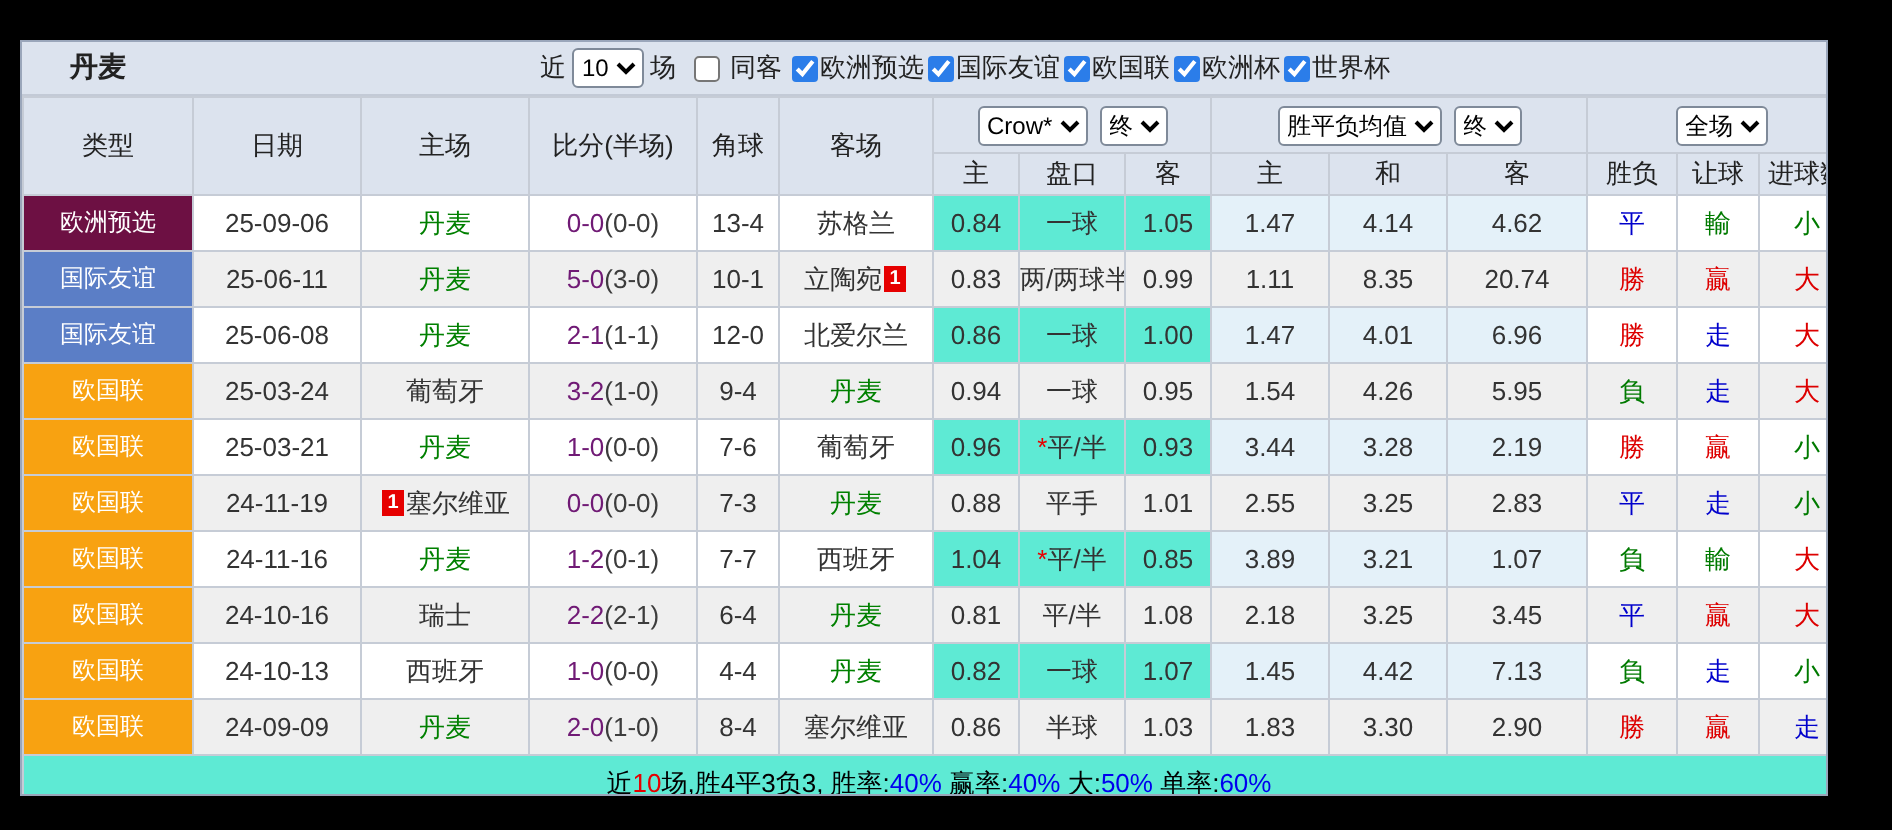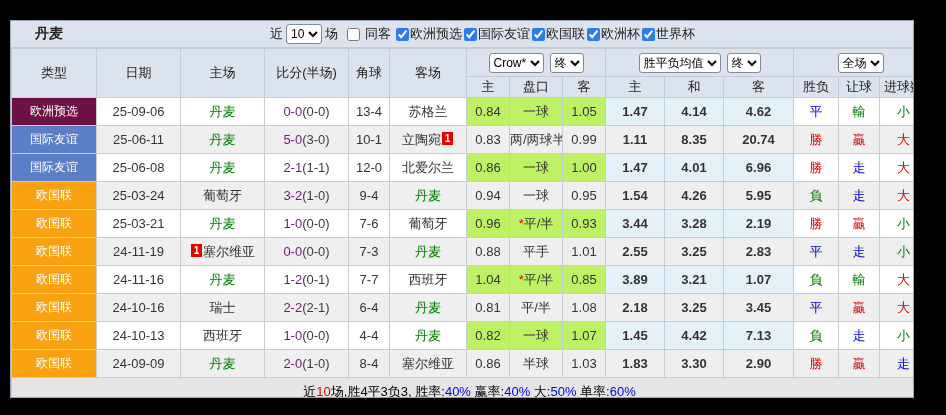--- a/index.html
+++ b/index.html
@@ -19,33 +19,33 @@
   
   table{border-collapse:collapse;table-layout:fixed;width:914px;font-size:13px;color:#333;}
   th,td{border:1px solid #c6ccd6;text-align:center;padding:0;overflow:hidden;white-space:nowrap;}
   thead th{background:#dce3ee;font-weight:normal;color:#222;}
   thead tr.h1 th{height:27px;}
   thead tr.h2 th{height:20px;font-size:13px;}
   .sel-wrap{display:flex;justify-content:center;align-items:center;gap:6px;}
   .sel-wrap select{font-size:12px;height:20px;border:1px solid #7f8a99;background:#fff;border-radius:3px;}
   tbody td{height:27px;}
   tbody tr.alt td{background:#efefef;}
-  tbody td.h-col{background:#bef264;}
-  tbody td.a-col{background:#e4f1f9;font-weight:bold;}
+  tbody td.h-col{background:#5eead4;}
+  tbody td.a-col{background:#e4f1f9;}
   td.type-cell{color:#fff;font-size:12px;}
   .team-green{color:#008000;}
   .score-main{color:#701a75;}
   .score-half{color:#3c3c3c;}
   .star{color:#e60000;}
   .card-badge{display:inline-block;background:#e60000;color:#fff;font-size:10px;font-weight:bold;
               width:11px;height:13px;line-height:13px;text-align:center;margin:0 1px;vertical-align:2px;}
   .c-red{color:#dd0000;}
   .c-blue{color:#0000cc;}
   .c-green{color:#007a00;}
-  tfoot td{height:28px;background:#e5e5e5;font-size:13px;color:#000;}
+  tfoot td{height:28px;background:#5eead4;font-size:13px;color:#000;}
   .pct{color:#0000ee;}
   .num-red{color:#e60000;}
 </style>
 </head>
 <body>
 
 <div class="page">
 
   <div class="toolbar">
     <span class="title">丹麦</span>

